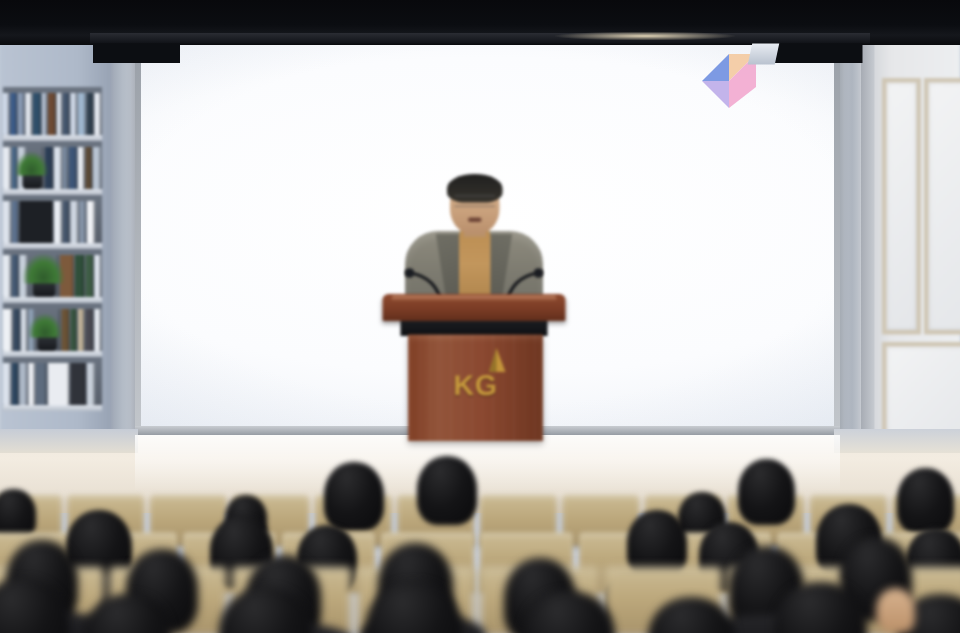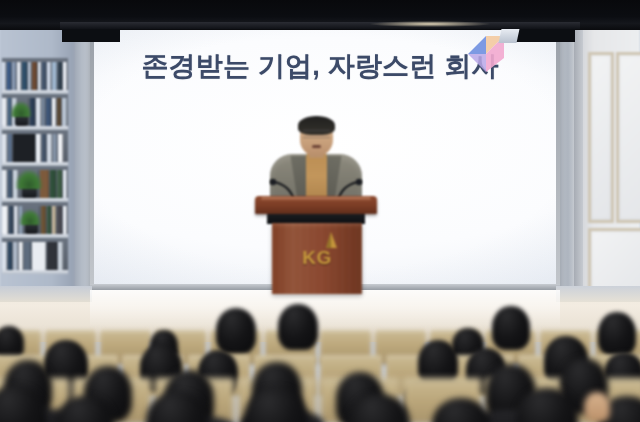--- a/index.html
+++ b/index.html
@@ -258,21 +258,20 @@
     <div class="pnl" style="left:14px;top:200px;width:62px;height:62px;"></div>
   </div>
   <div class="pw-edge"></div>
 
   <div class="screen-frame"></div>
   <div class="screen">
     <div class="screen-vign"></div>
   </div>
   <div class="screen-bottom-edge"></div>
 
-  <div class="slide-title">존경받는 기업, 자랑스런 회사</div>
 
   <div class="deco">
     <svg width="44" height="44" viewBox="0 0 44 44">
       <polygon points="6,20 24,2 24,20" fill="#6f8fe0" opacity="0.9"></polygon>
       <polygon points="24,2 42,2 24,20" fill="#f3c79a" opacity="0.85"></polygon>
       <polygon points="6,20 24,20 24,38" fill="#b9a7e8" opacity="0.85"></polygon>
       <polygon points="24,20 42,2 42,24 24,38" fill="#f2a8cf" opacity="0.9"></polygon>
     </svg>
   </div>
 

